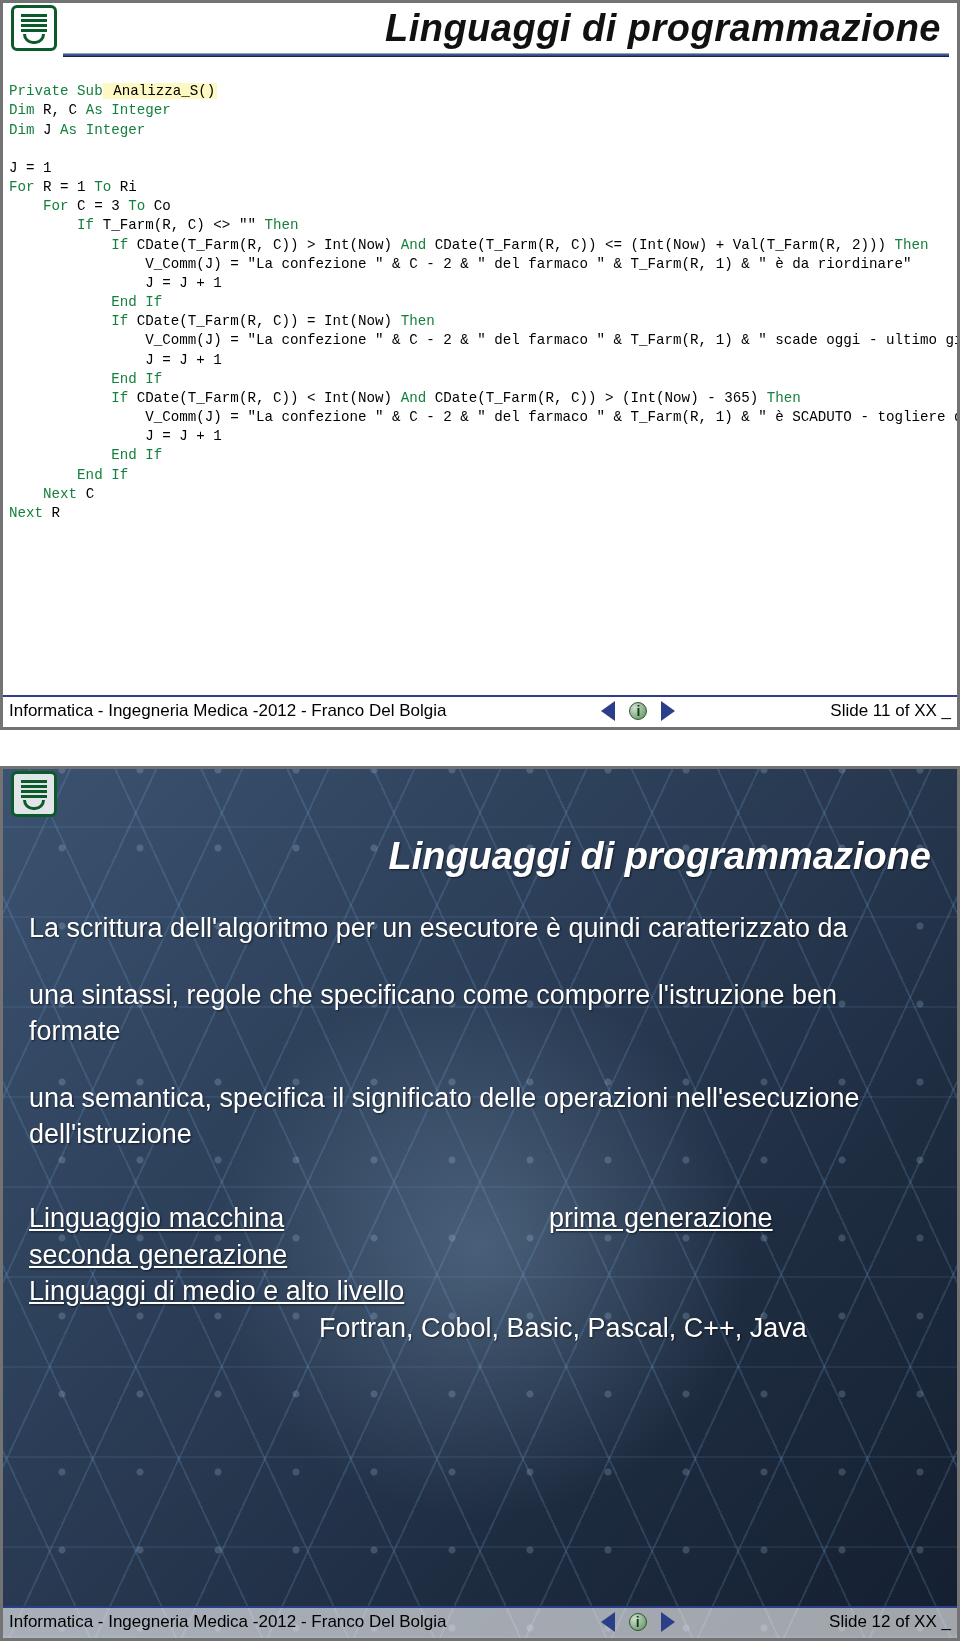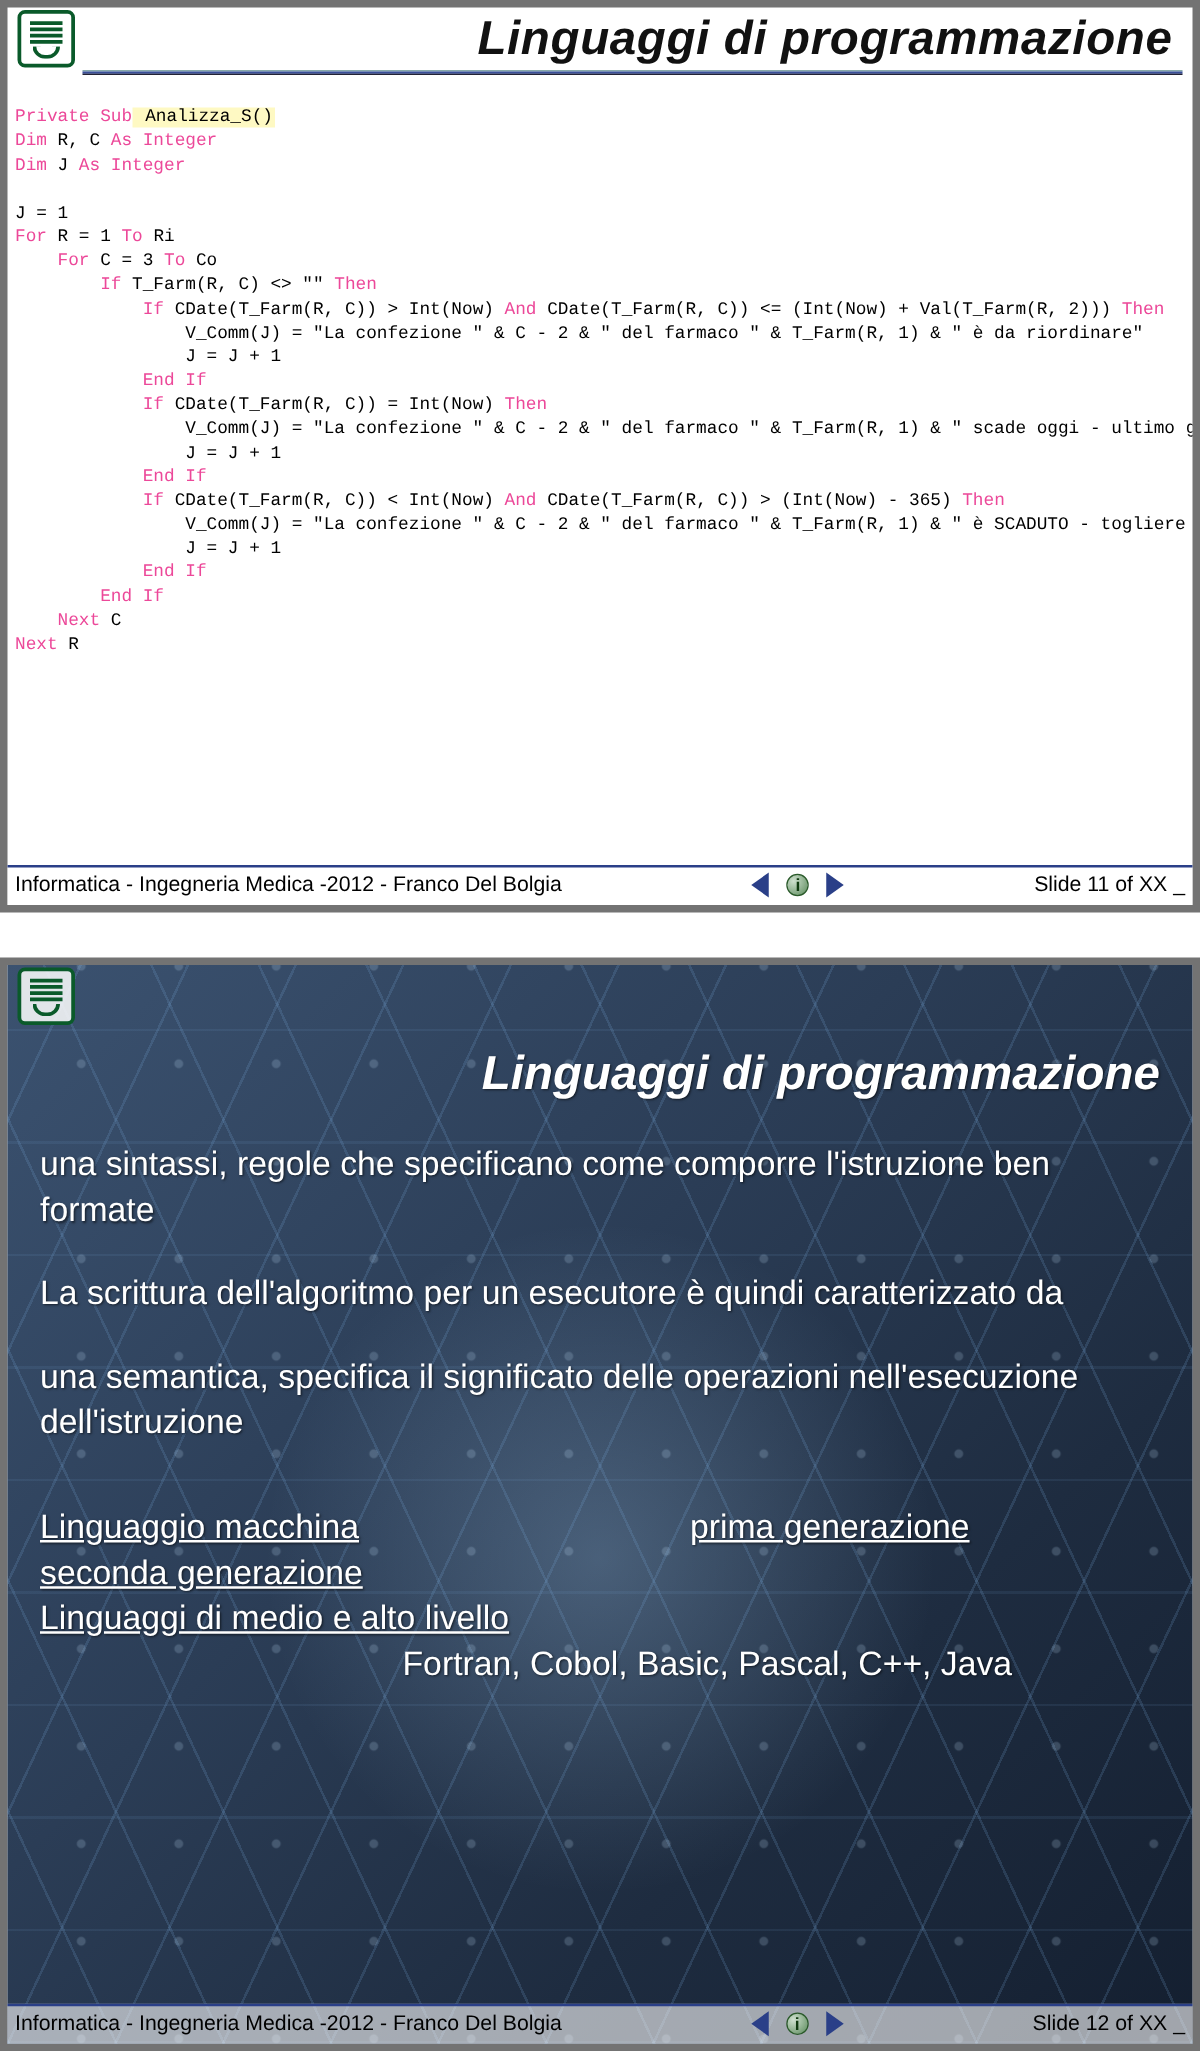--- a/index.html
+++ b/index.html
@@ -4,21 +4,21 @@
 <style>
   * { box-sizing: border-box; margin: 0; padding: 0; }
   body {
     width: 960px;
     background: #fff;
     font-family: Arial, Helvetica, sans-serif;
   }
   .slide {
     width: 960px;
     position: relative;
-    border: 6px solid #737373;
+    border: 3px solid #737373;
   }
   .slide-top {
     height: 730px;
     background: #fff;
   }
   .slide-bottom {
     height: 875px;
     margin-top: 36px;
   }
   
@@ -85,21 +85,21 @@
   
   .code {
     font-family: "Courier New", monospace;
     font-size: 14.2px;
     line-height: 1.35;
     padding: 6px 2px 0 6px;
     white-space: pre;
     color: #000;
     overflow: hidden;
   }
-  .kw { color: #ec4899; }
+  .kw { color: #15803d; }
   .hl { background: #fef9c3; padding: 0 2px; }
   
   .bg {
     position: absolute; inset: 0;
     background:
       radial-gradient(circle at 50% 55%, rgba(180,220,255,.25), rgba(20,40,80,.0) 40%),
       linear-gradient(135deg, #3b5270 0%, #2b3d56 40%, #1e2c40 70%, #141f30 100%);
   }
   .grid {
     position:absolute; inset:0;
@@ -200,22 +200,22 @@
         <div class="ln"></div>
         <div class="ln"></div>
         <div class="ln"></div>
       <div class="arc"></div>
     </div>
   </div>
 
   <div class="content2">
     <div class="title2">Linguaggi di programmazione</div>
 
+    <div class="para">La scrittura dell'algoritmo per un esecutore è quindi caratterizzato da</div>
     <div class="para">una sintassi, regole che specificano come comporre l'istruzione ben formate</div>
-    <div class="para">La scrittura dell'algoritmo per un esecutore è quindi caratterizzato da</div>
     <div class="para">una semantica, specifica il significato delle operazioni nell'esecuzione dell'istruzione</div>
 
     <div style="height:18px"></div>
 
     <div class="row3">
       <div class="c1">Linguaggio macchina</div>
       <div>prima generazione</div>
     </div>
     <div class="row3">
       <div>seconda generazione</div>

